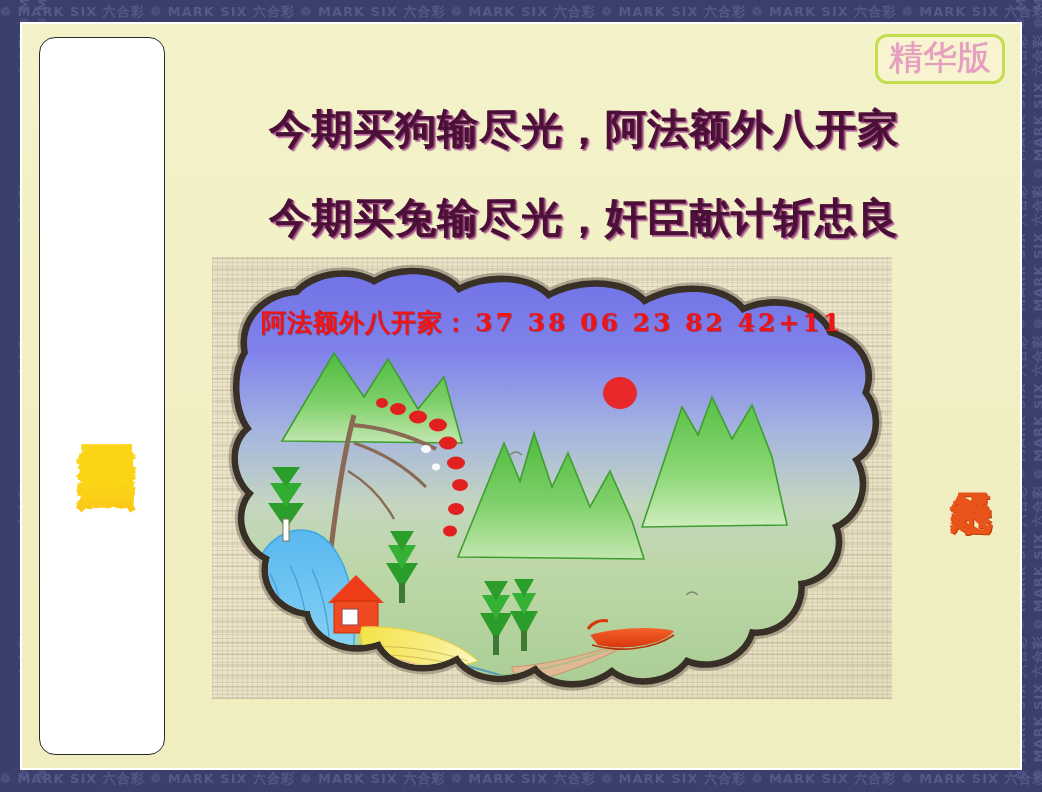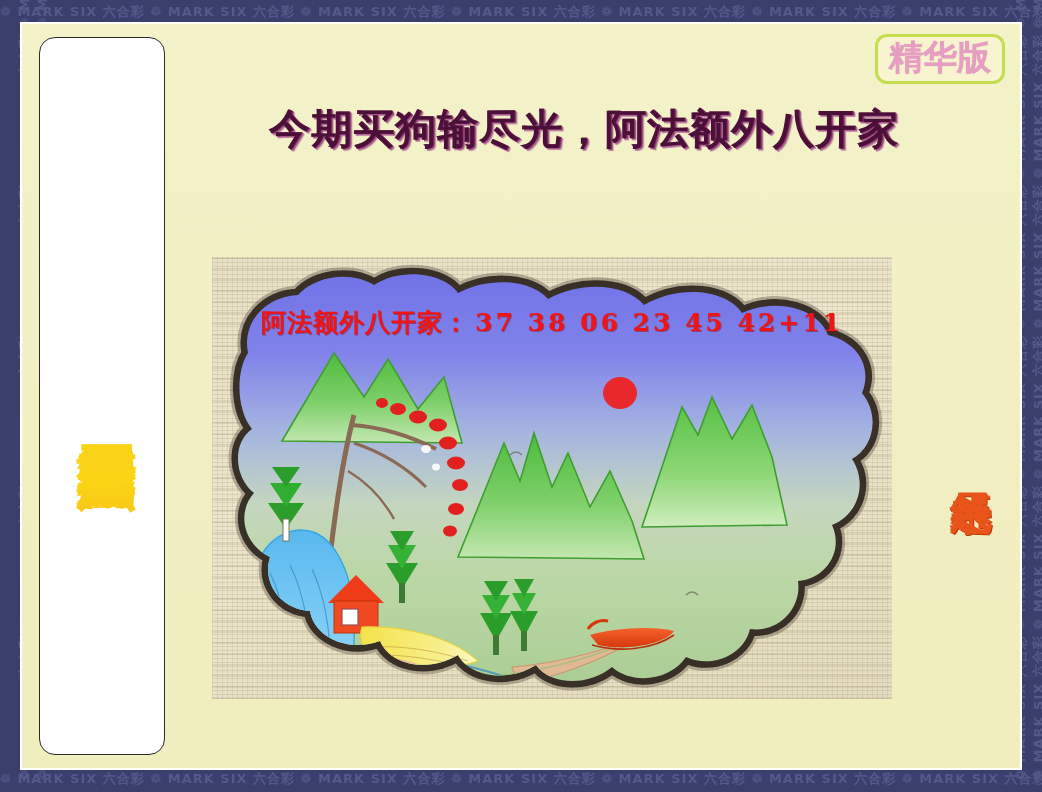--- a/index.html
+++ b/index.html
@@ -52,21 +52,21 @@
     -webkit-background-clip:text;background-clip:text;color:transparent;
     transform:scaleY(1.02);
   }
 
   
   #badge{
     position:absolute;right:15px;top:10px;
     padding:2px 11px 5px 11px;
     border:3px solid #c3dd4f;border-radius:12px;
     background:#f7f4cf;
-    font-size:34px;font-weight:bold;line-height:1.08;
+    font-size:34px;font-weight:normal;line-height:1.08;
     color:#e79ec2;
     text-shadow:0 0 1px #d07fae;
     font-family:"DejaVu Sans","Liberation Sans",sans-serif;
   }
 
   
   .headline{
     position:absolute;left:232px;width:660px;text-align:center;
     font-family:Liberation Mono, monospace;
     font-weight:bold;font-size:41px;letter-spacing:1px;
@@ -132,20 +132,21 @@
   <div id="card">
     <div id="card-inner"></div>
 
     <div id="title-box">
       <div id="title-text">第三六零期金牌四句输尽光</div>
     </div>
 
     <div id="badge">精华版</div>
 
     <div class="headline" id="headline1">今期买狗输尽光，阿法额外八开家</div>
+    <div class="headline" id="headline2">今期买兔输尽光，奸臣献计斩忠良</div>
 
     <div id="slogan">赶尽杀绝</div>
 
     <div id="art">
       <div id="paper"></div>
 
       <svg id="cloud" viewBox="0 0 680 442">
         <defs>
           <path id="cloudpath" d="
             M 36,96
@@ -308,18 +309,18 @@
             <path d="M474,338 C478,334 482,334 486,338"></path>
           </g>
 
           <g>
             <path d="M626,370 C634,358 646,358 652,368 C646,376 632,378 626,370 Z" fill="#d8d8cf" stroke="#8d8d80" stroke-width="1"></path>
           </g>
         </g>
       </svg>
 
       <div id="result">
-        <span>阿法额外八开家：</span><span class="nums">37  38  06  23  45  42+11</span>
+        <span>阿法额外八开家：</span><span class="nums">37  38  06  23  82  42+11</span>
       </div>
     </div>
 
   </div>
 </div>
 
 </body></html>

